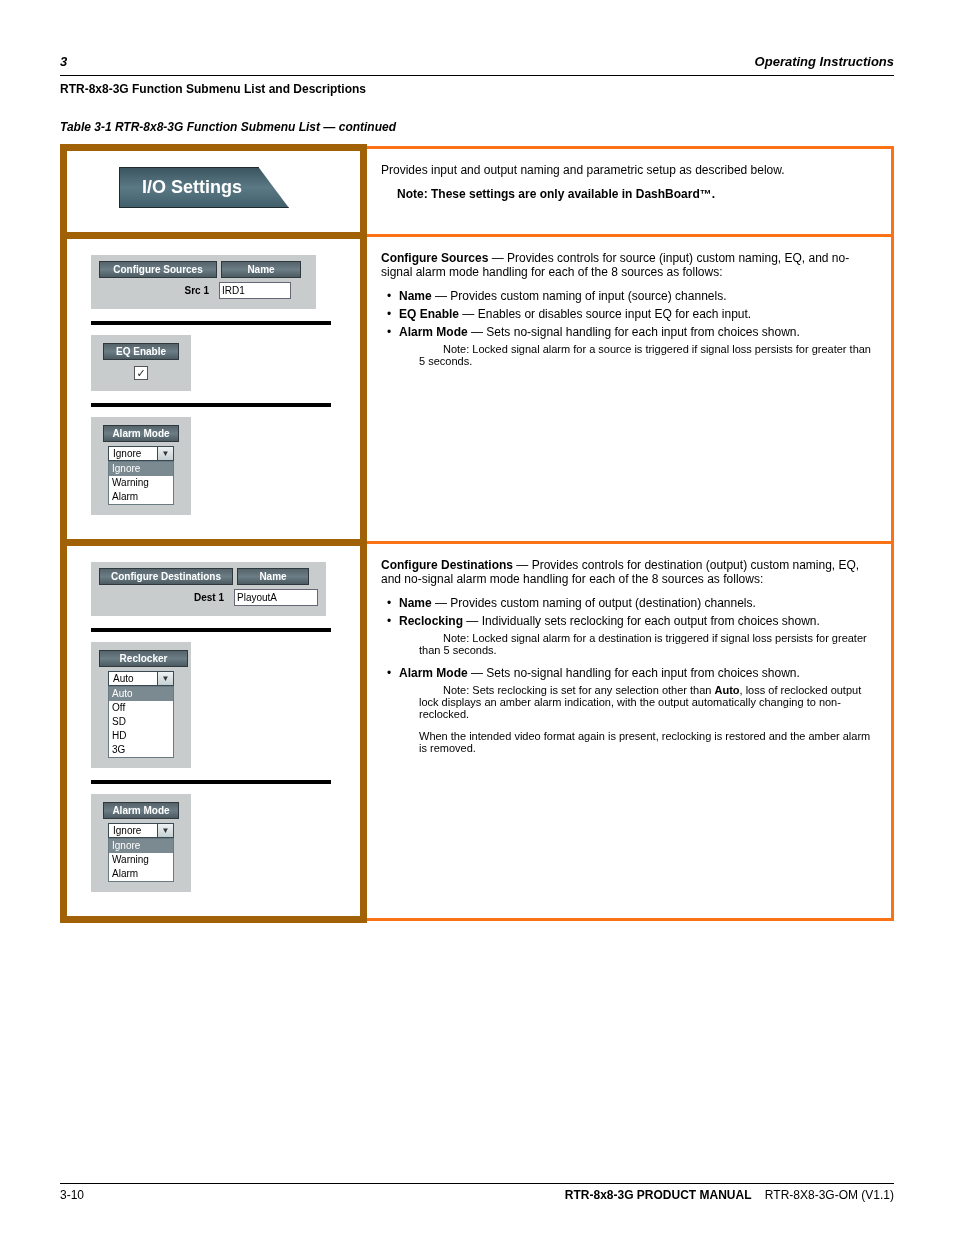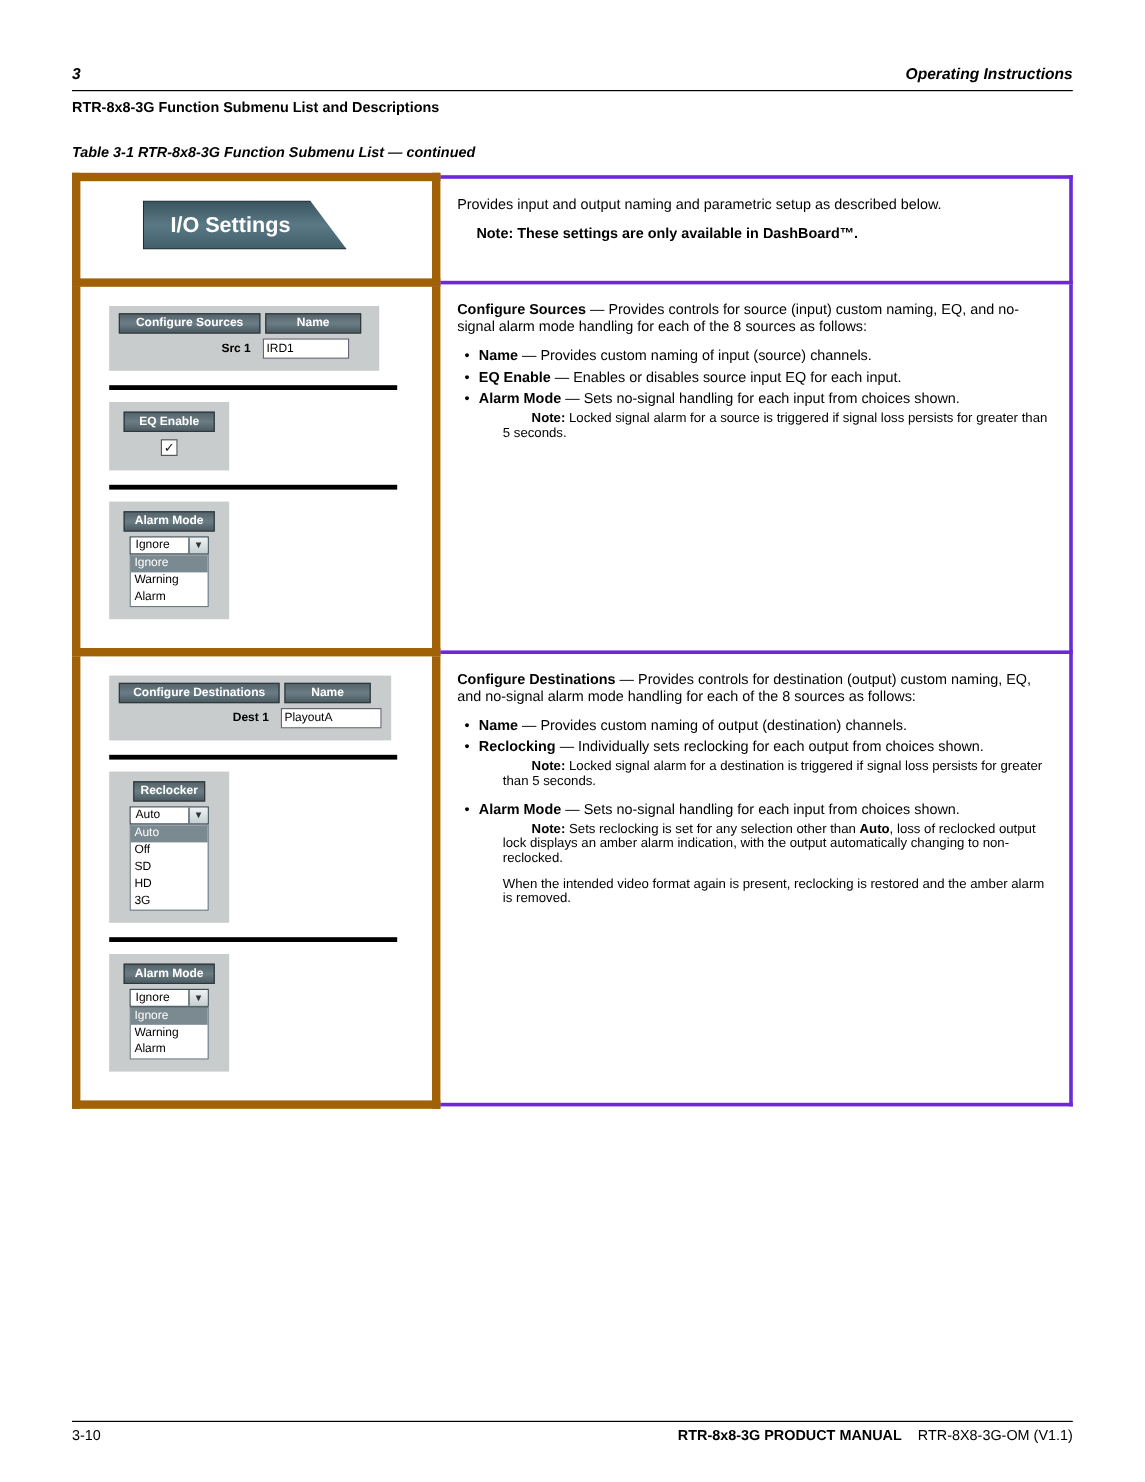--- a/index.html
+++ b/index.html
@@ -41,21 +41,21 @@
     border: 3px solid #000;
     border-collapse: collapse;
   }
   .table-outer td.leftcol {
     width: 300px;
     border: 7px solid #a16207;
     vertical-align: top;
     padding: 16px 10px 20px 24px;
   }
   .table-outer td.rightcol {
-    border: 3px solid #6d28d9;
+    border: 3px solid #f97316;
     vertical-align: top;
     padding: 10px 14px;
     font-size: 12px;
   }
   .io-button {
     display: inline-block;
     border: 1px solid #1e2a2e;
     color: #fff;
     font-size: 18px;
     font-weight: bold;
@@ -125,21 +125,21 @@
     font-size: 10px; padding: 0 3px; line-height: 14px; border-bottom: 0;
   }
   .dd-list div.sel {
     background: #7b8990; color: #fff;
   }
   .rightcol p { margin: 4px 0 10px 0; }
   .rightcol .sub { margin-left: 0; padding-left: 16px; }
   .rightcol .bullet-row { display:flex; margin: 4px 0 4px 6px;}
   .rightcol .bullet-row .b { width: 12px;}
   .rightcol .note { margin-left: 38px; font-size: 11px; }
-  .rightcol .note-lbl { font-weight: bold; padding-left: 24px; }
+  .rightcol .note-lbl { font-weight: normal; padding-left: 24px; }
   .footer-line {
     border-top: 1px solid #000;
     margin-top: 260px;
     padding-top: 4px;
     font-size: 12px;
     display: flex;
     justify-content: space-between;
     text-align: right;
   }
 </style>
@@ -232,21 +232,21 @@
             <span class="hdr-bar" style="width:72px; margin-left:4px;">Name</span>
           </div>
           <div class="val-row">
             <span class="lbl" style="width:138px;">Dest 1</span>
             <input type="text" style="width: 84px;" value="PlayoutA">
           </div>
         </div>
         <hr class="thick-sep">
 
         <div class="panel panel-sm" style="text-align:center;">
-          <div class="hdr-bar" style="width:60px;">Reclocker</div><br>
+          <div class="hdr-bar" style="width:89px;">Reclocker</div><br>
           <div style="text-align:left; display:inline-block;">
             <span class="dd">
               <span class="dd-val">Auto</span>
               <span class="dd-btn">▼</span>
             </span>
             <div class="dd-list">
               <div class="sel">Auto</div>
               <div>Off</div>
               <div>SD</div>
               <div>HD</div>

